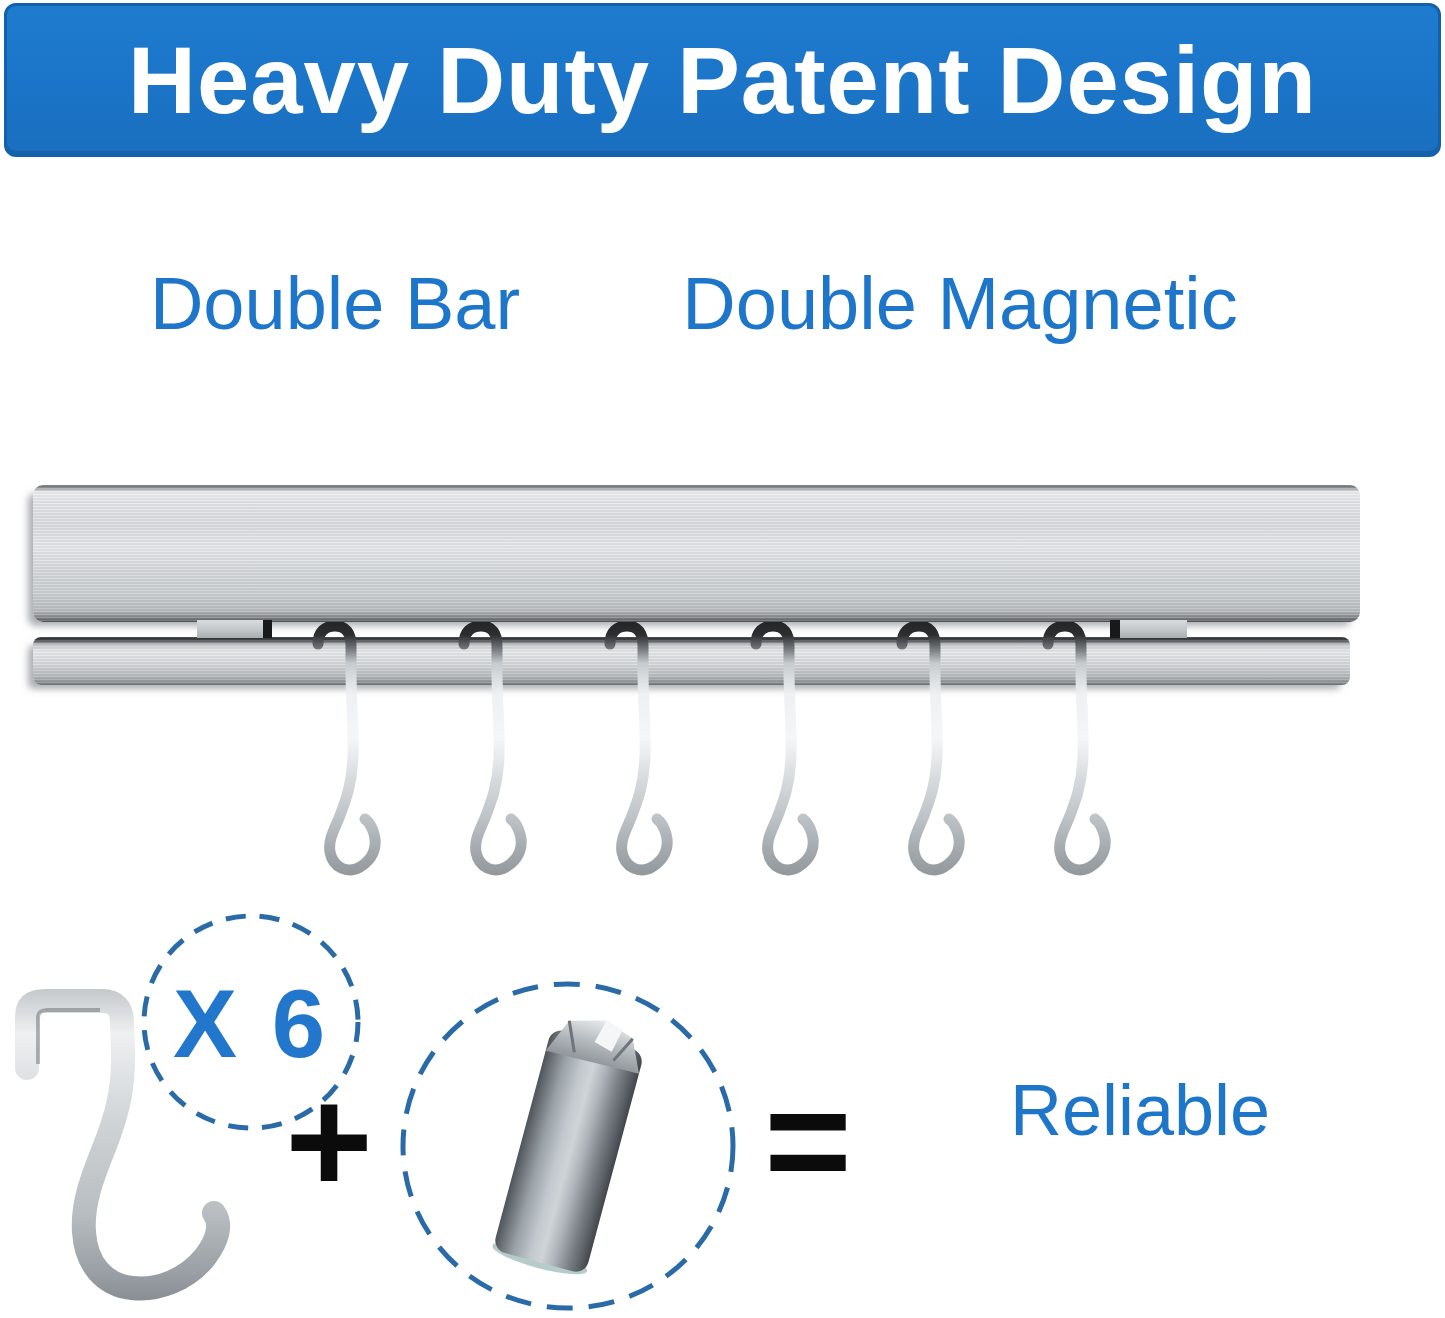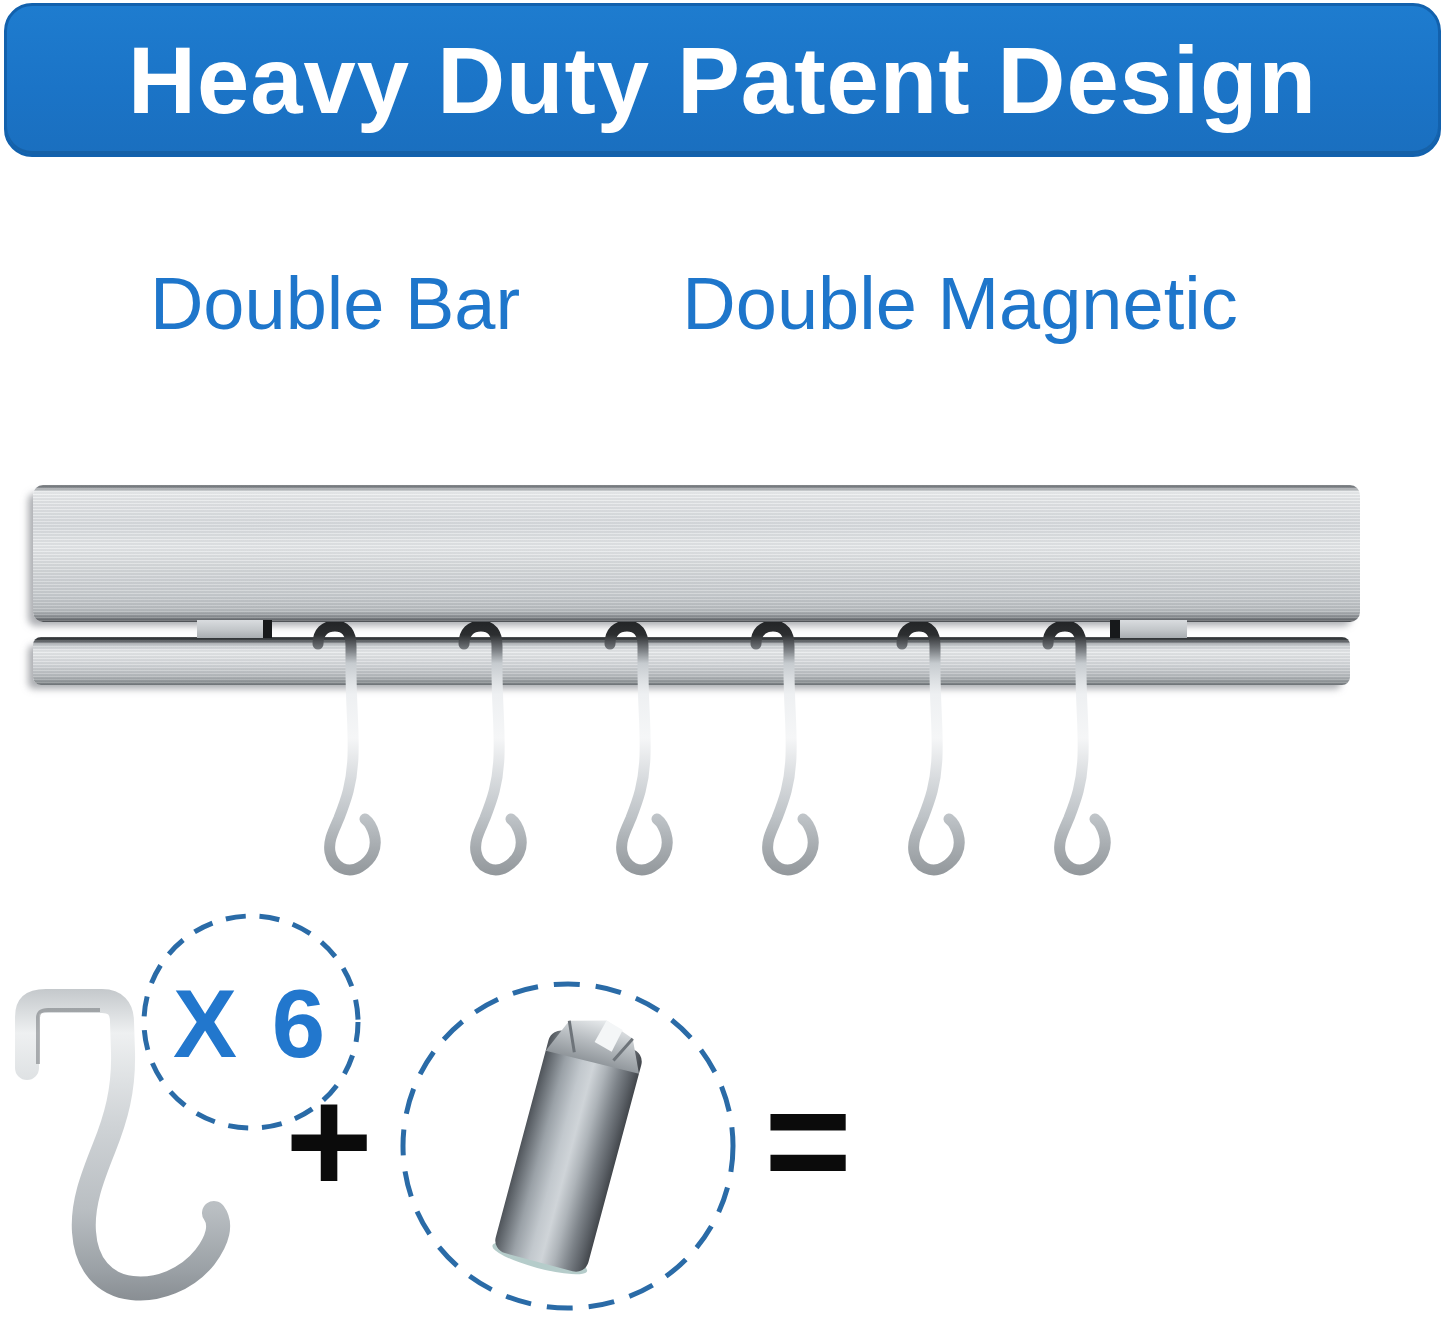--- a/index.html
+++ b/index.html
@@ -8,21 +8,21 @@
     width:1445px;height:1318px;
     background:#ffffff;
     overflow:hidden;
     font-family:"Liberation Sans","DejaVu Sans",sans-serif;
   }
   
   .banner{
     position:absolute;left:4px;top:3px;width:1431px;height:148px;
     background:linear-gradient(180deg,#1e7ccf 0%,#1b74c7 55%,#1a6fbf 100%);
     border:3px solid #1261ad;
-    border-radius:28px;
+    border-radius:12px;
     box-shadow:inset 0 -3px 0 rgba(0,0,0,.12);
   }
   .banner .title{
     position:absolute;left:0;top:0;width:100%;height:100%;
     line-height:150px;text-align:center;
     font-size:94px;font-weight:700;color:#ffffff;
     letter-spacing:1px;white-space:nowrap;
   }
   
   .sublabel{
@@ -180,15 +180,16 @@
       <rect x="82" y="28" width="96" height="230" rx="13" fill="url(#magBody)"></rect>
       <path d="M 82 52 L 97 17 L 133 7 L 163 18 L 178 50 Z" fill="url(#magTop)"></path>
       <path d="M 133 7 L 151 12 L 146 36 L 127 31 Z" fill="#f4f6f7"></path>
       <path d="M 97 17 L 110 46 M 163 18 L 150 44" stroke="#6e747a" stroke-width="3" fill="none"></path>
     </g>
   </svg>
 
   <div class="op" id="equals-sign">=</div>
 
   <div class="result">
+    <div>Reliable</div>
   </div>
 
 </div>
 
 </body></html>

